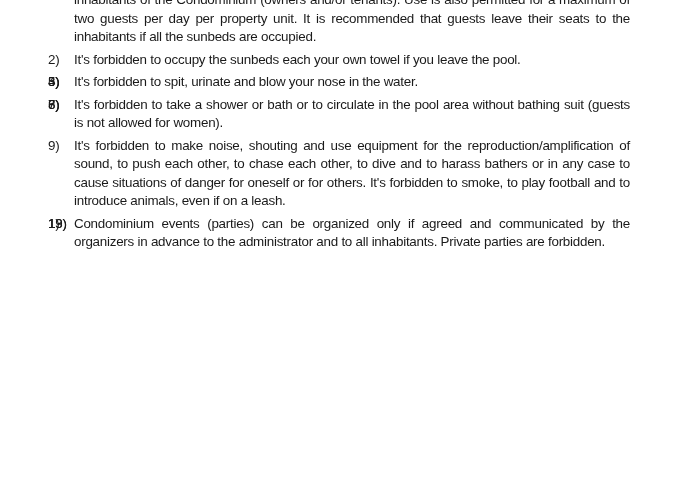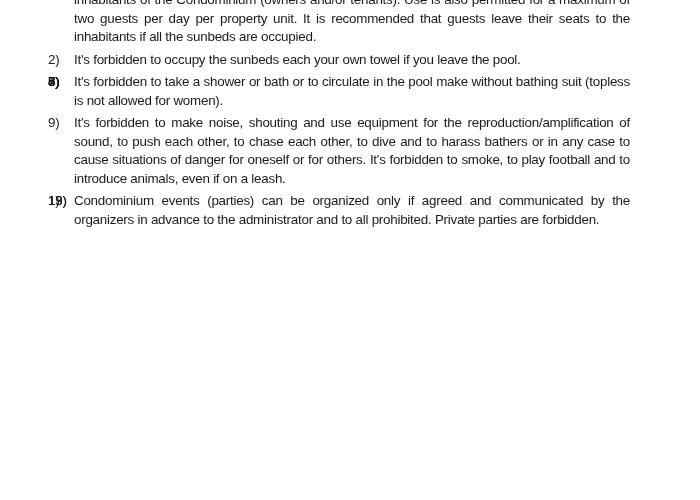--- a/index.html
+++ b/index.html
@@ -61,40 +61,41 @@
       <span class="rule-text">It's forbidden to occupy the sunbeds each your own towel if you leave the pool.</span>
     </li>
     <li class="rule">
       <span class="rule-num">3)</span>
     </li>
     <li class="rule">
       <span class="rule-num">4)</span>
     </li>
     <li class="rule">
       <span class="rule-num">5)</span>
+      <span class="rule-text">It's forbidden to spit, urinate and blow your nose in the water.</span>
     </li>
     <li class="rule">
       <span class="rule-num">6)</span>
     </li>
     <li class="rule">
       <span class="rule-num">7)</span>
     </li>
     <li class="rule">
       <span class="rule-num">8)</span>
-      <span class="rule-text">It's forbidden to take a shower or bath or to circulate in the pool make without bathing suit (topless is not allowed for women).</span>
+      <span class="rule-text">It's forbidden to take a shower or bath or to circulate in the pool area without bathing suit (guests is not allowed for women).</span>
     </li>
     <li class="rule">
       <span class="rule-num">9)</span>
       <span class="rule-text">It's forbidden to make noise, shouting and use equipment for the reproduction/amplification of sound, to push each other, to chase each other, to dive and to harass bathers or in any case to cause situations of danger for oneself or for others. It's forbidden to smoke, to play football and to introduce animals, even if on a leash.</span>
     </li>
     <li class="rule">
       <span class="rule-num">19)</span>
     </li>
     <li class="rule">
       <span class="rule-num">13)</span>
     </li>
     <li class="rule">
       <span class="rule-num">1)</span>
-      <span class="rule-text">Condominium events (parties) can be organized only if agreed and communicated by the organizers in advance to the administrator and to all prohibited. Private parties are forbidden.</span>
+      <span class="rule-text">Condominium events (parties) can be organized only if agreed and communicated by the organizers in advance to the administrator and to all inhabitants. Private parties are forbidden.</span>
     </li>
 
   </ol>
 </div>
 
 </body></html>

